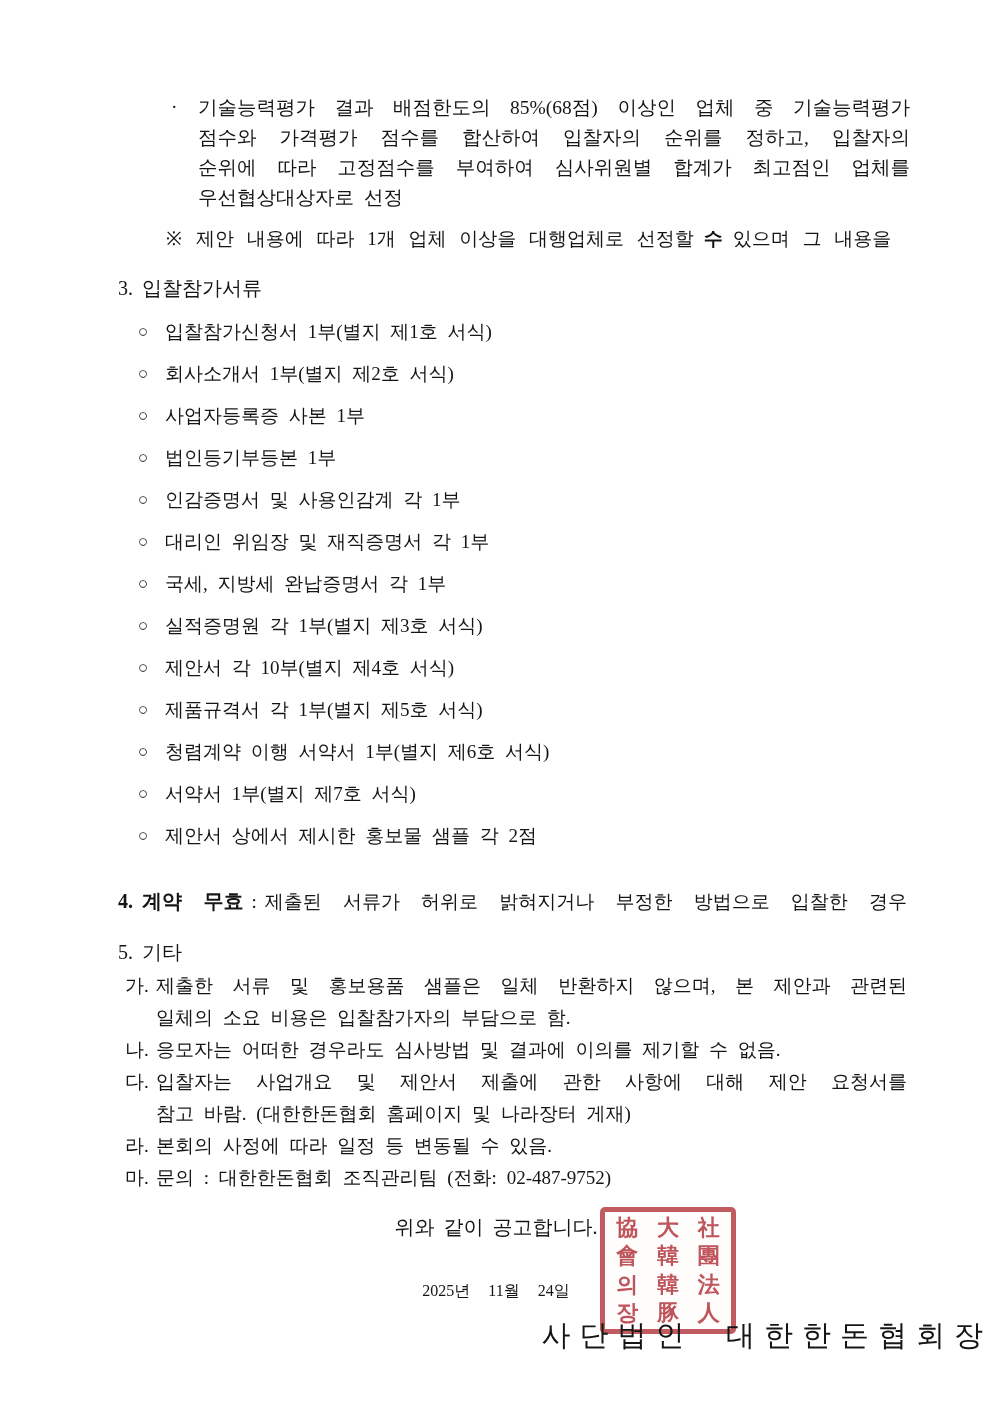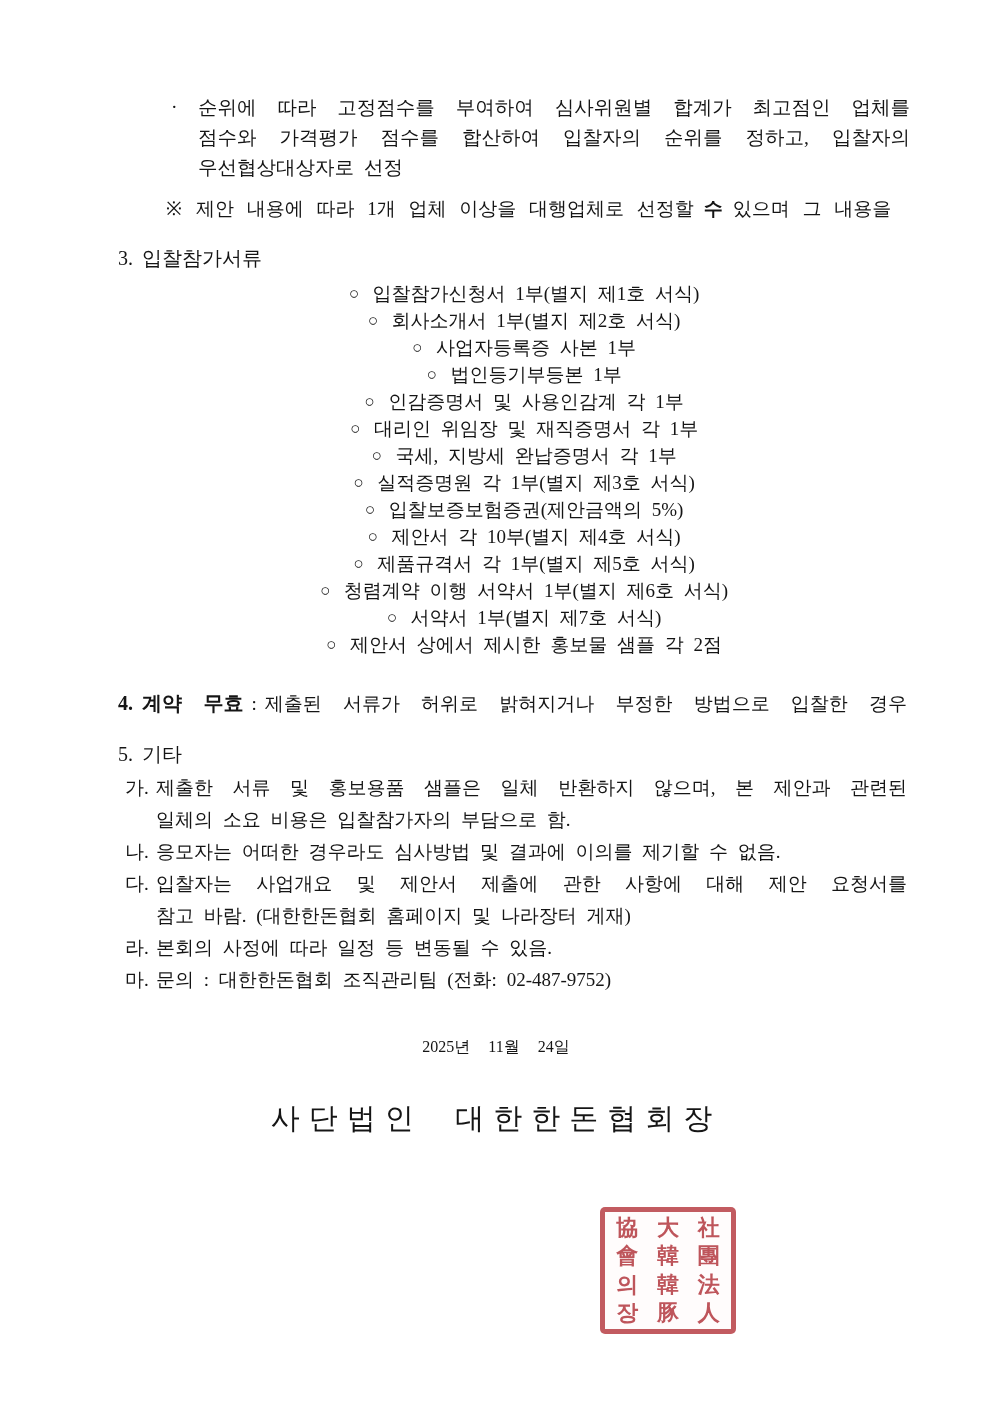--- a/index.html
+++ b/index.html
@@ -45,21 +45,21 @@
     margin: 22px 85px 0 118px;
     font-size: 20px;
     line-height: 27px;
     font-weight: normal;
     word-spacing: 4px;
   }
   .sec-num { margin-right: 9px; }
 
   
   .doc-list { margin: 9px 85px 0 138px; font-size: 19px; word-spacing: 5px; }
-  .doc-item { line-height: 26px; white-space: nowrap; text-align: center; }
+  .doc-item { line-height: 41px; white-space: nowrap; }
   .circle-bullet {
     display: inline-block;
     width: 17px;
     margin-right: 10px;
     font-size: 17px;
     transform: translateY(-1px);
   }
 
   
   .sec4-line {
@@ -82,22 +82,22 @@
   }
   .sub-label { position: absolute; left: 0; top: 0; }
   .sub-lines { padding-left: 31px; }
 
   
   .stmt { margin-top: 20px; text-align: center; font-size: 20px; line-height: 26px; word-spacing: 4px; }
   .date-line { margin-top: 38px; text-align: center; font-size: 16px; line-height: 26px; white-space: pre-wrap; word-spacing: 5px; }
   .signer {
     position: relative;
     z-index: 2;
-    margin-top: 41px;
-    text-align: center;
+    margin-top: 14px;
+    text-align: right;
     font-size: 29px;
     line-height: 34px;
     letter-spacing: 9px;
     white-space: pre-wrap;
   }
 
   
   .seal {
     position: absolute;
     left: 600px;
@@ -124,43 +124,43 @@
     font-family: "Liberation Serif", "DejaVu Serif", serif;
   }
 </style>
 </head>
 <body>
 
 <div class="page">
 
   <div class="bullet-para">
     <span class="bullet-marker">·</span>
+    <div class="jl">기술능력평가 결과 배점한도의 85%(68점) 이상인 업체 중 기술능력평가</div>
+    <div class="jl">점수와 가격평가 점수를 합산하여 입찰자의 순위를 정하고, 입찰자의</div>
     <div class="jl">순위에 따라 고정점수를 부여하여 심사위원별 합계가 최고점인 업체를</div>
-    <div class="jl">점수와 가격평가 점수를 합산하여 입찰자의 순위를 정하고, 입찰자의</div>
     <div>우선협상대상자로 선정</div>
   </div>
 
   <div class="note-para">
     <span class="note-marker">※</span>
     <div><span>제안 내용에 따라 1개 업체 이상을 대행업체로 선정할</span><span class="emph">수</span><span>있으며 그 내용을</span></div>
   </div>
 
   <div class="sec-head">
     <span class="sec-num">3.</span><span>입찰참가서류</span>
   </div>
   <div class="doc-list">
     <div class="doc-item"><span class="circle-bullet">○</span><span>입찰참가신청서 1부(별지 제1호 서식)</span></div>
     <div class="doc-item"><span class="circle-bullet">○</span><span>회사소개서 1부(별지 제2호 서식)</span></div>
     <div class="doc-item"><span class="circle-bullet">○</span><span>사업자등록증 사본 1부</span></div>
     <div class="doc-item"><span class="circle-bullet">○</span><span>법인등기부등본 1부</span></div>
     <div class="doc-item"><span class="circle-bullet">○</span><span>인감증명서 및 사용인감계 각 1부</span></div>
     <div class="doc-item"><span class="circle-bullet">○</span><span>대리인 위임장 및 재직증명서 각 1부</span></div>
     <div class="doc-item"><span class="circle-bullet">○</span><span>국세, 지방세 완납증명서 각 1부</span></div>
     <div class="doc-item"><span class="circle-bullet">○</span><span>실적증명원 각 1부(별지 제3호 서식)</span></div>
-    <div class="doc-item"><span class="circle-bullet">○</span><span>입찰보증보험증권(제안금액의 5%)</span></div>
     <div class="doc-item"><span class="circle-bullet">○</span><span>제안서 각 10부(별지 제4호 서식)</span></div>
     <div class="doc-item"><span class="circle-bullet">○</span><span>제품규격서 각 1부(별지 제5호 서식)</span></div>
     <div class="doc-item"><span class="circle-bullet">○</span><span>청렴계약 이행 서약서 1부(별지 제6호 서식)</span></div>
     <div class="doc-item"><span class="circle-bullet">○</span><span>서약서 1부(별지 제7호 서식)</span></div>
     <div class="doc-item"><span class="circle-bullet">○</span><span>제안서 상에서 제시한 홍보물 샘플 각 2점</span></div>
   </div>
 
   <div class="sec4-line jl">
     <span class="sec4-bold sec-num">4.</span><span class="sec4-bold">계약 무효</span><span class="sec4-colon">:</span><span>제출된 서류가 허위로 밝혀지거나 부정한 방법으로 입찰한 경우</span>
   </div>
@@ -196,20 +196,21 @@
       </div>
     </div>
     <div class="sub-item">
       <span class="sub-label">마.</span>
       <div class="sub-lines">
         <div>문의 : 대한한돈협회 조직관리팀 (전화: 02-487-9752)</div>
       </div>
     </div>
   </div>
 
+  <div class="stmt">위와 같이 공고합니다.</div>
   <div class="date-line">2025년  11월  24일</div>
   <div class="signer">사단법인  대한한돈협회장</div>
 
   <div class="seal">
     <span class="seal-cell">協</span>
     <span class="seal-cell">大</span>
     <span class="seal-cell">社</span>
     <span class="seal-cell">會</span>
     <span class="seal-cell">韓</span>
     <span class="seal-cell">團</span>

